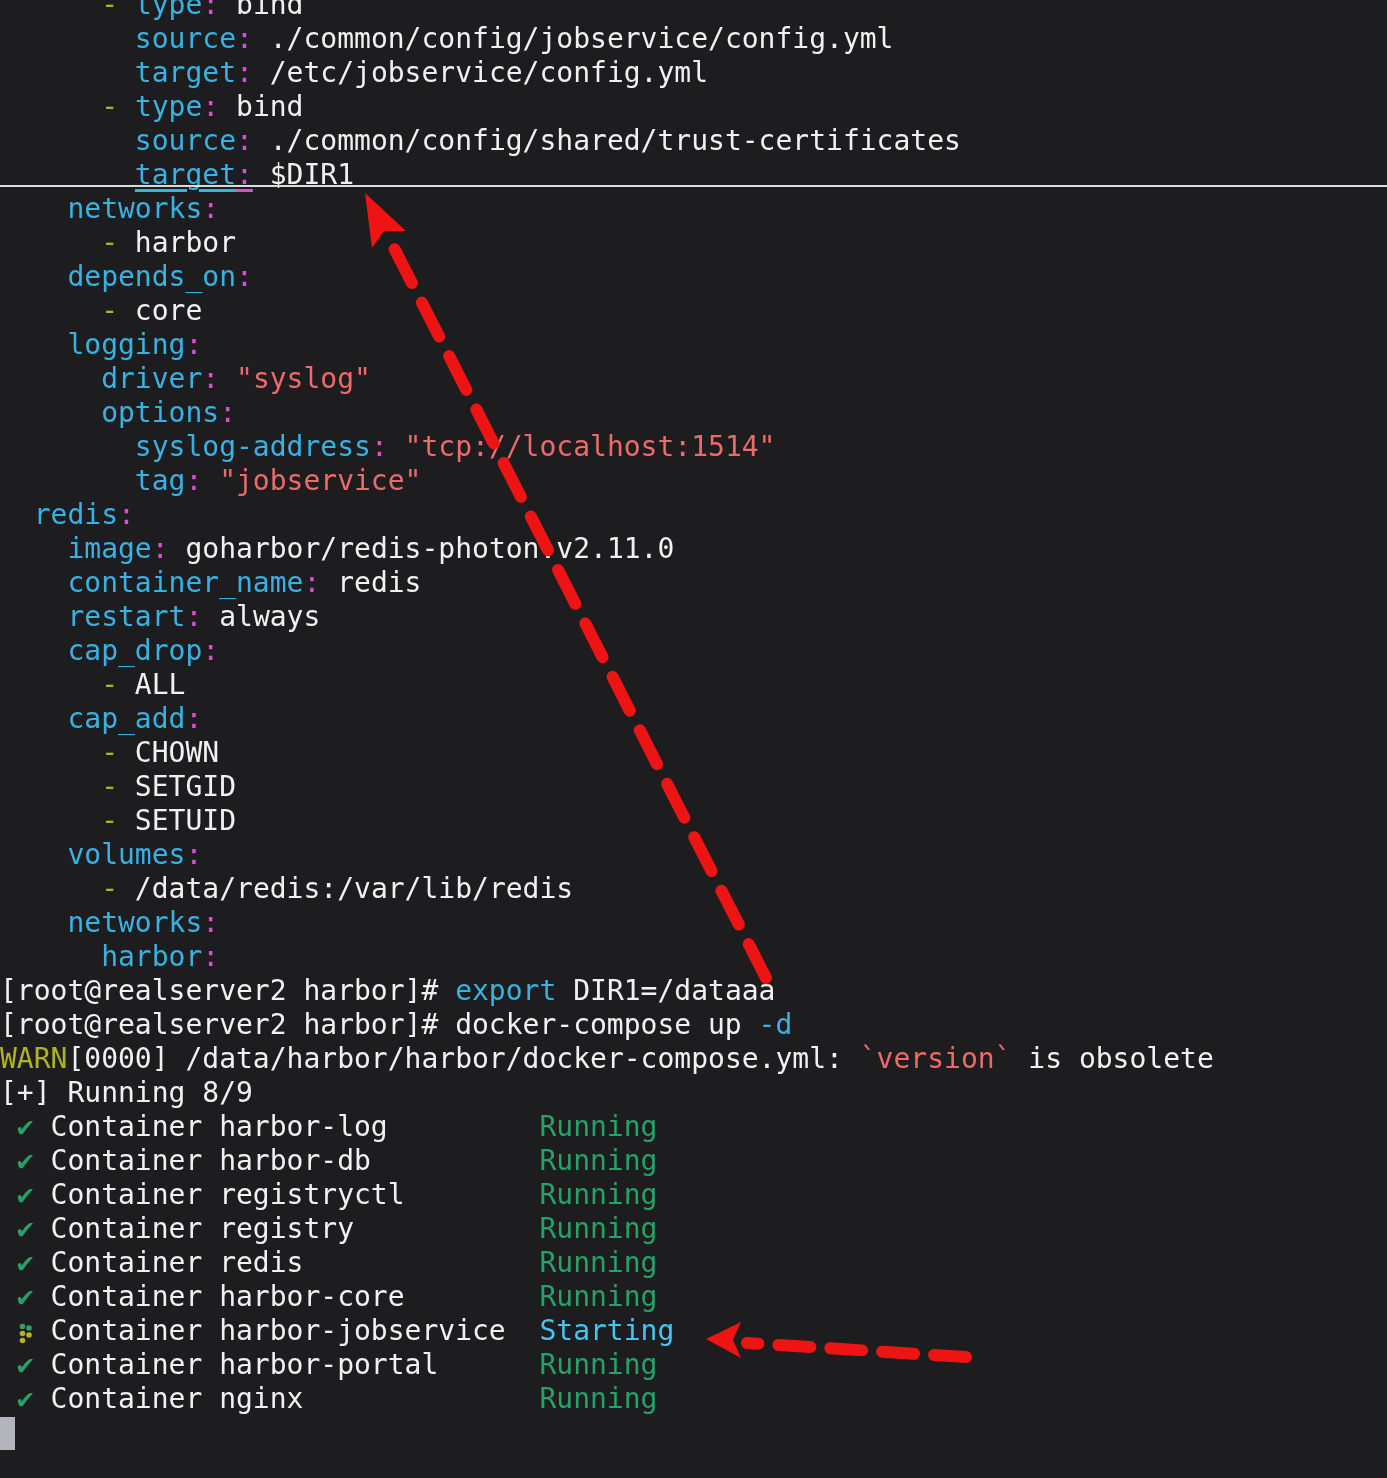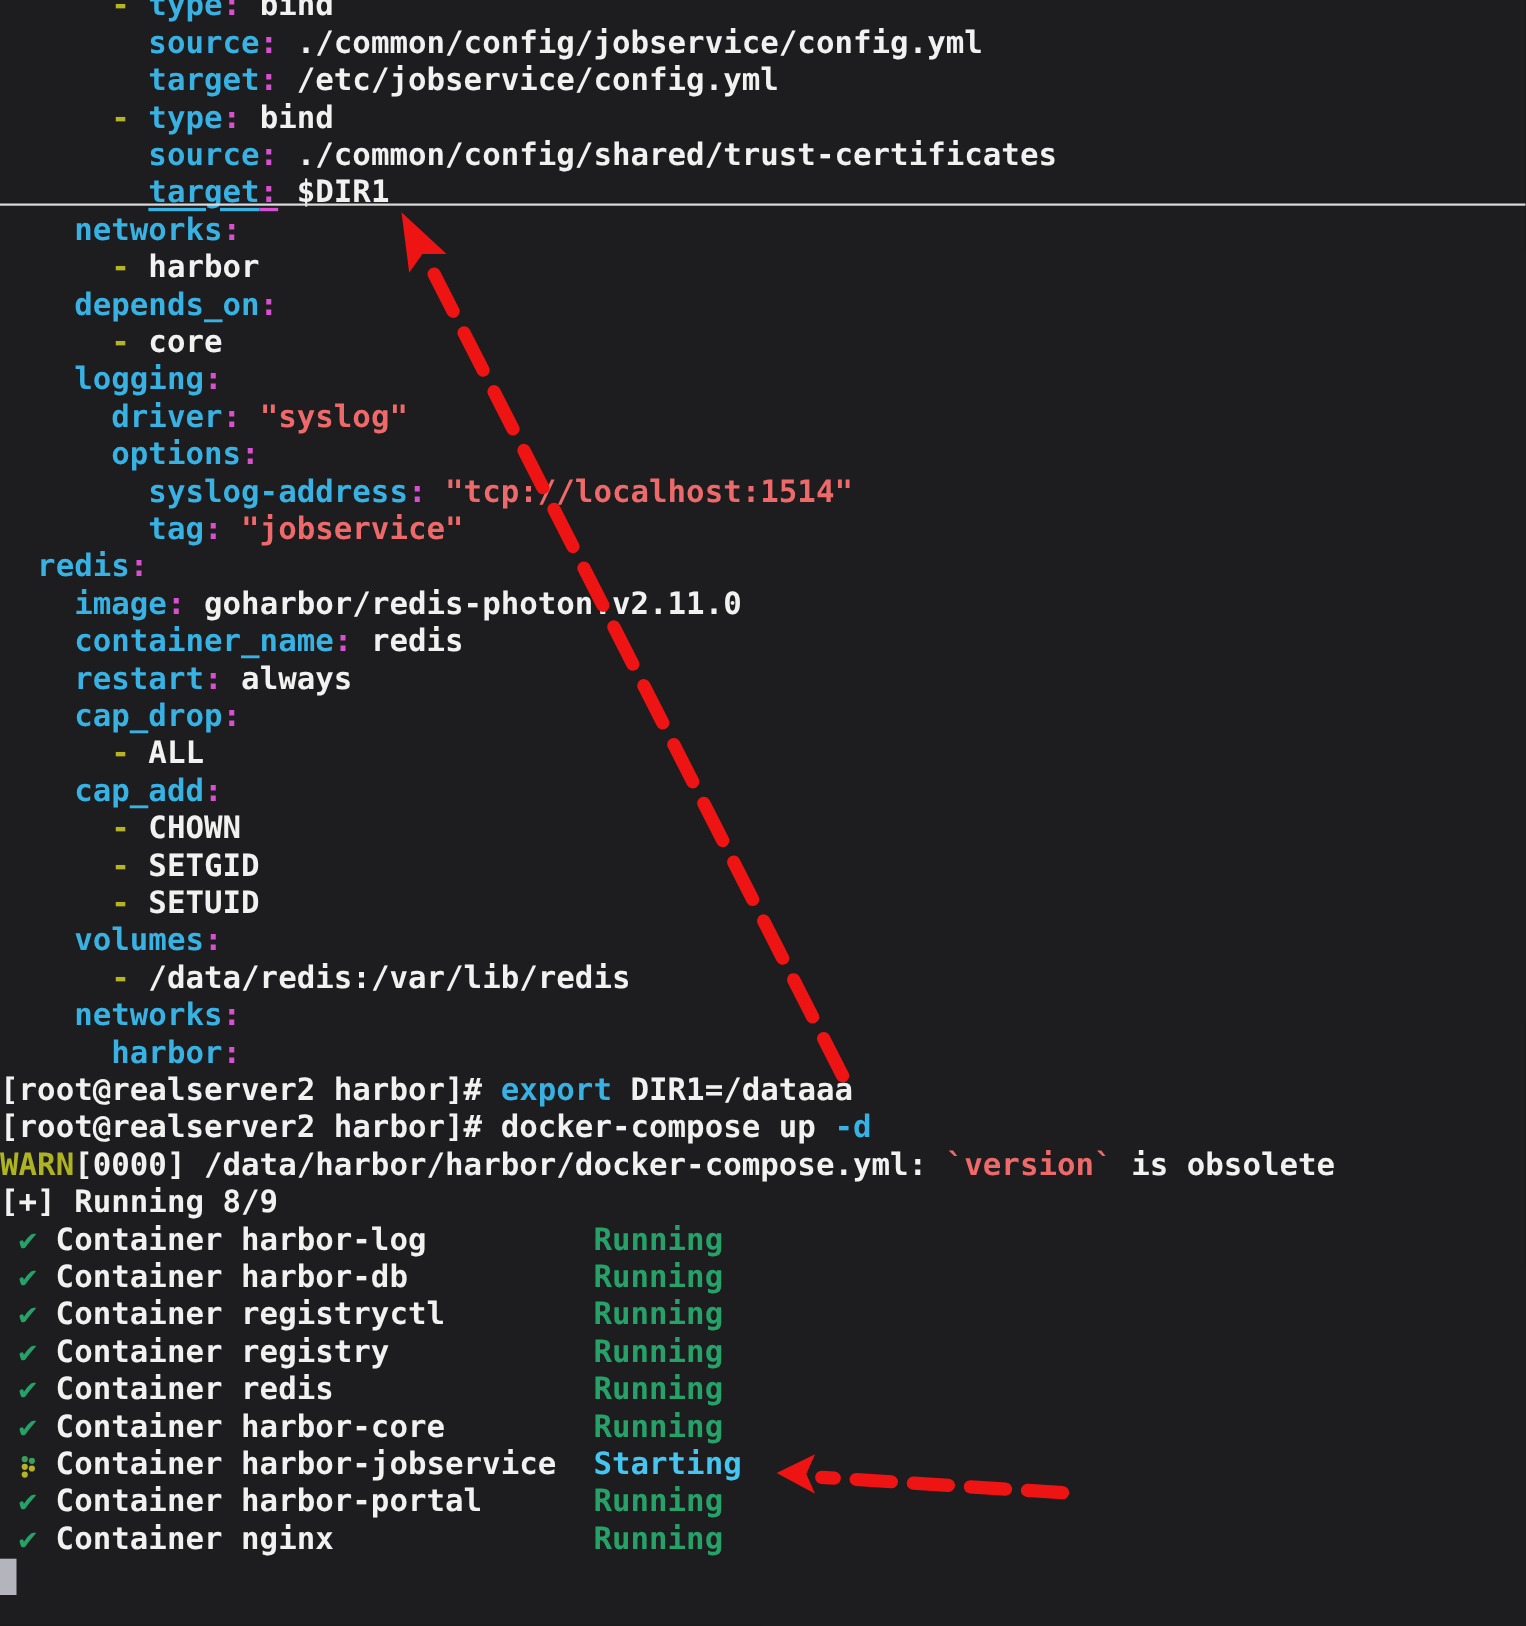--- a/index.html
+++ b/index.html
@@ -19,21 +19,21 @@
   .u{text-decoration:underline;text-decoration-thickness:3px;text-underline-offset:5px;}
   .cell{display:inline-block;width:1ch;text-align:center;}
   .spinner-icon{display:inline-block;width:1ch;height:33px;vertical-align:bottom;}
   #divider{position:absolute;left:0;width:100%;height:2px;}
   #cursor{position:absolute;}
   #overlay{position:absolute;left:0;top:0;pointer-events:none;z-index:5;}
 </style>
 </head>
 <body>
 
-<div id="screen" style="background: rgb(29, 29, 31); font-weight: bold;">
+<div id="screen" style="background: rgb(29, 29, 31);">
   <pre id="terminal"><div class="line"><span style="color: rgb(241, 241, 241);">      </span><span style="color: rgb(182, 180, 37);">-</span><span style="color: rgb(241, 241, 241);"> </span><span style="color: rgb(56, 177, 227);">type</span><span style="color: rgb(217, 79, 209);">:</span><span style="color: rgb(241, 241, 241);"> bind</span></div><div class="line"><span style="color: rgb(241, 241, 241);">        </span><span style="color: rgb(56, 177, 227);">source</span><span style="color: rgb(217, 79, 209);">:</span><span style="color: rgb(241, 241, 241);"> ./common/config/jobservice/config.yml</span></div><div class="line"><span style="color: rgb(241, 241, 241);">        </span><span style="color: rgb(56, 177, 227);">target</span><span style="color: rgb(217, 79, 209);">:</span><span style="color: rgb(241, 241, 241);"> /etc/jobservice/config.yml</span></div><div class="line"><span style="color: rgb(241, 241, 241);">      </span><span style="color: rgb(182, 180, 37);">-</span><span style="color: rgb(241, 241, 241);"> </span><span style="color: rgb(56, 177, 227);">type</span><span style="color: rgb(217, 79, 209);">:</span><span style="color: rgb(241, 241, 241);"> bind</span></div><div class="line"><span style="color: rgb(241, 241, 241);">        </span><span style="color: rgb(56, 177, 227);">source</span><span style="color: rgb(217, 79, 209);">:</span><span style="color: rgb(241, 241, 241);"> ./common/config/shared/trust-certificates</span></div><div class="line"><span style="color: rgb(241, 241, 241);">        </span><span class="u" style="color: rgb(56, 177, 227);">target</span><span class="u" style="color: rgb(217, 79, 209);">:</span><span style="color: rgb(241, 241, 241);"> $DIR1</span></div><div class="line"><span style="color: rgb(241, 241, 241);">    </span><span style="color: rgb(56, 177, 227);">networks</span><span style="color: rgb(217, 79, 209);">:</span></div><div class="line"><span style="color: rgb(241, 241, 241);">      </span><span style="color: rgb(182, 180, 37);">-</span><span style="color: rgb(241, 241, 241);"> harbor</span></div><div class="line"><span style="color: rgb(241, 241, 241);">    </span><span style="color: rgb(56, 177, 227);">depends_on</span><span style="color: rgb(217, 79, 209);">:</span></div><div class="line"><span style="color: rgb(241, 241, 241);">      </span><span style="color: rgb(182, 180, 37);">-</span><span style="color: rgb(241, 241, 241);"> core</span></div><div class="line"><span style="color: rgb(241, 241, 241);">    </span><span style="color: rgb(56, 177, 227);">logging</span><span style="color: rgb(217, 79, 209);">:</span></div><div class="line"><span style="color: rgb(241, 241, 241);">      </span><span style="color: rgb(56, 177, 227);">driver</span><span style="color: rgb(217, 79, 209);">:</span><span style="color: rgb(241, 241, 241);"> </span><span style="color: rgb(238, 106, 106);">"syslog"</span></div><div class="line"><span style="color: rgb(241, 241, 241);">      </span><span style="color: rgb(56, 177, 227);">options</span><span style="color: rgb(217, 79, 209);">:</span></div><div class="line"><span style="color: rgb(241, 241, 241);">        </span><span style="color: rgb(56, 177, 227);">syslog-address</span><span style="color: rgb(217, 79, 209);">:</span><span style="color: rgb(241, 241, 241);"> </span><span style="color: rgb(238, 106, 106);">"tcp://localhost:1514"</span></div><div class="line"><span style="color: rgb(241, 241, 241);">        </span><span style="color: rgb(56, 177, 227);">tag</span><span style="color: rgb(217, 79, 209);">:</span><span style="color: rgb(241, 241, 241);"> </span><span style="color: rgb(238, 106, 106);">"jobservice"</span></div><div class="line"><span style="color: rgb(241, 241, 241);">  </span><span style="color: rgb(56, 177, 227);">redis</span><span style="color: rgb(217, 79, 209);">:</span></div><div class="line"><span style="color: rgb(241, 241, 241);">    </span><span style="color: rgb(56, 177, 227);">image</span><span style="color: rgb(217, 79, 209);">:</span><span style="color: rgb(241, 241, 241);"> goharbor/redis-photon:v2.11.0</span></div><div class="line"><span style="color: rgb(241, 241, 241);">    </span><span style="color: rgb(56, 177, 227);">container_name</span><span style="color: rgb(217, 79, 209);">:</span><span style="color: rgb(241, 241, 241);"> redis</span></div><div class="line"><span style="color: rgb(241, 241, 241);">    </span><span style="color: rgb(56, 177, 227);">restart</span><span style="color: rgb(217, 79, 209);">:</span><span style="color: rgb(241, 241, 241);"> always</span></div><div class="line"><span style="color: rgb(241, 241, 241);">    </span><span style="color: rgb(56, 177, 227);">cap_drop</span><span style="color: rgb(217, 79, 209);">:</span></div><div class="line"><span style="color: rgb(241, 241, 241);">      </span><span style="color: rgb(182, 180, 37);">-</span><span style="color: rgb(241, 241, 241);"> ALL</span></div><div class="line"><span style="color: rgb(241, 241, 241);">    </span><span style="color: rgb(56, 177, 227);">cap_add</span><span style="color: rgb(217, 79, 209);">:</span></div><div class="line"><span style="color: rgb(241, 241, 241);">      </span><span style="color: rgb(182, 180, 37);">-</span><span style="color: rgb(241, 241, 241);"> CHOWN</span></div><div class="line"><span style="color: rgb(241, 241, 241);">      </span><span style="color: rgb(182, 180, 37);">-</span><span style="color: rgb(241, 241, 241);"> SETGID</span></div><div class="line"><span style="color: rgb(241, 241, 241);">      </span><span style="color: rgb(182, 180, 37);">-</span><span style="color: rgb(241, 241, 241);"> SETUID</span></div><div class="line"><span style="color: rgb(241, 241, 241);">    </span><span style="color: rgb(56, 177, 227);">volumes</span><span style="color: rgb(217, 79, 209);">:</span></div><div class="line"><span style="color: rgb(241, 241, 241);">      </span><span style="color: rgb(182, 180, 37);">-</span><span style="color: rgb(241, 241, 241);"> /data/redis:/var/lib/redis</span></div><div class="line"><span style="color: rgb(241, 241, 241);">    </span><span style="color: rgb(56, 177, 227);">networks</span><span style="color: rgb(217, 79, 209);">:</span></div><div class="line"><span style="color: rgb(241, 241, 241);">      </span><span style="color: rgb(56, 177, 227);">harbor</span><span style="color: rgb(217, 79, 209);">:</span></div><div class="line"><span style="color: rgb(241, 241, 241);">[root@realserver2 harbor]# </span><span style="color: rgb(56, 177, 227);">export</span><span style="color: rgb(241, 241, 241);"> DIR1=/dataaa</span></div><div class="line"><span style="color: rgb(241, 241, 241);">[root@realserver2 harbor]# docker-compose up </span><span style="color: rgb(56, 177, 227);">-d</span></div><div class="line"><span style="color: rgb(174, 180, 33);">WARN</span><span style="color: rgb(241, 241, 241);">[0000] /data/harbor/harbor/docker-compose.yml: </span><span style="color: rgb(238, 106, 106);">`version`</span><span style="color: rgb(241, 241, 241);"> is obsolete</span></div><div class="line"><span style="color: rgb(241, 241, 241);">[+] Running 8/9</span></div><div class="line"><span style="color: rgb(241, 241, 241);"> </span><span class="cell" style="color: rgb(38, 162, 105);">✔</span><span style="color: rgb(241, 241, 241);"> Container harbor-log         </span><span style="color: rgb(38, 162, 105);">Running</span></div><div class="line"><span style="color: rgb(241, 241, 241);"> </span><span class="cell" style="color: rgb(38, 162, 105);">✔</span><span style="color: rgb(241, 241, 241);"> Container harbor-db          </span><span style="color: rgb(38, 162, 105);">Running</span></div><div class="line"><span style="color: rgb(241, 241, 241);"> </span><span class="cell" style="color: rgb(38, 162, 105);">✔</span><span style="color: rgb(241, 241, 241);"> Container registryctl        </span><span style="color: rgb(38, 162, 105);">Running</span></div><div class="line"><span style="color: rgb(241, 241, 241);"> </span><span class="cell" style="color: rgb(38, 162, 105);">✔</span><span style="color: rgb(241, 241, 241);"> Container registry           </span><span style="color: rgb(38, 162, 105);">Running</span></div><div class="line"><span style="color: rgb(241, 241, 241);"> </span><span class="cell" style="color: rgb(38, 162, 105);">✔</span><span style="color: rgb(241, 241, 241);"> Container redis              </span><span style="color: rgb(38, 162, 105);">Running</span></div><div class="line"><span style="color: rgb(241, 241, 241);"> </span><span class="cell" style="color: rgb(38, 162, 105);">✔</span><span style="color: rgb(241, 241, 241);"> Container harbor-core        </span><span style="color: rgb(38, 162, 105);">Running</span></div><div class="line"><span style="color: rgb(241, 241, 241);"> </span><span class="spinner-icon"><svg width="17" height="33" viewBox="0 0 17 33">
             <circle cx="5.5" cy="11.5" r="2.8" fill="#3a9e5c"></circle>
             <circle cx="12" cy="13" r="2.8" fill="#3a9e5c"></circle>
             <circle cx="5.5" cy="18.5" r="2.8" fill="#b5b427"></circle>
             <circle cx="12" cy="20" r="2.8" fill="#b5b427"></circle>
             <circle cx="5.5" cy="25.5" r="2.8" fill="#b5b427"></circle>
           </svg></span><span style="color: rgb(241, 241, 241);"> Container harbor-jobservice  </span><span style="color: rgb(69, 198, 241);">Starting</span></div><div class="line"><span style="color: rgb(241, 241, 241);"> </span><span class="cell" style="color: rgb(38, 162, 105);">✔</span><span style="color: rgb(241, 241, 241);"> Container harbor-portal      </span><span style="color: rgb(38, 162, 105);">Running</span></div><div class="line"><span style="color: rgb(241, 241, 241);"> </span><span class="cell" style="color: rgb(38, 162, 105);">✔</span><span style="color: rgb(241, 241, 241);"> Container nginx              </span><span style="color: rgb(38, 162, 105);">Running</span></div><div class="line"></div></pre>
   <div id="divider" style="top: 185px; background: rgb(220, 220, 220);"></div>
   <div id="cursor" style="left: 0px; top: 1417px; width: 15px; height: 33px; background: rgb(180, 180, 188);"></div>
   <svg id="overlay" width="1387" height="1478" viewBox="0 0 1387 1478">

